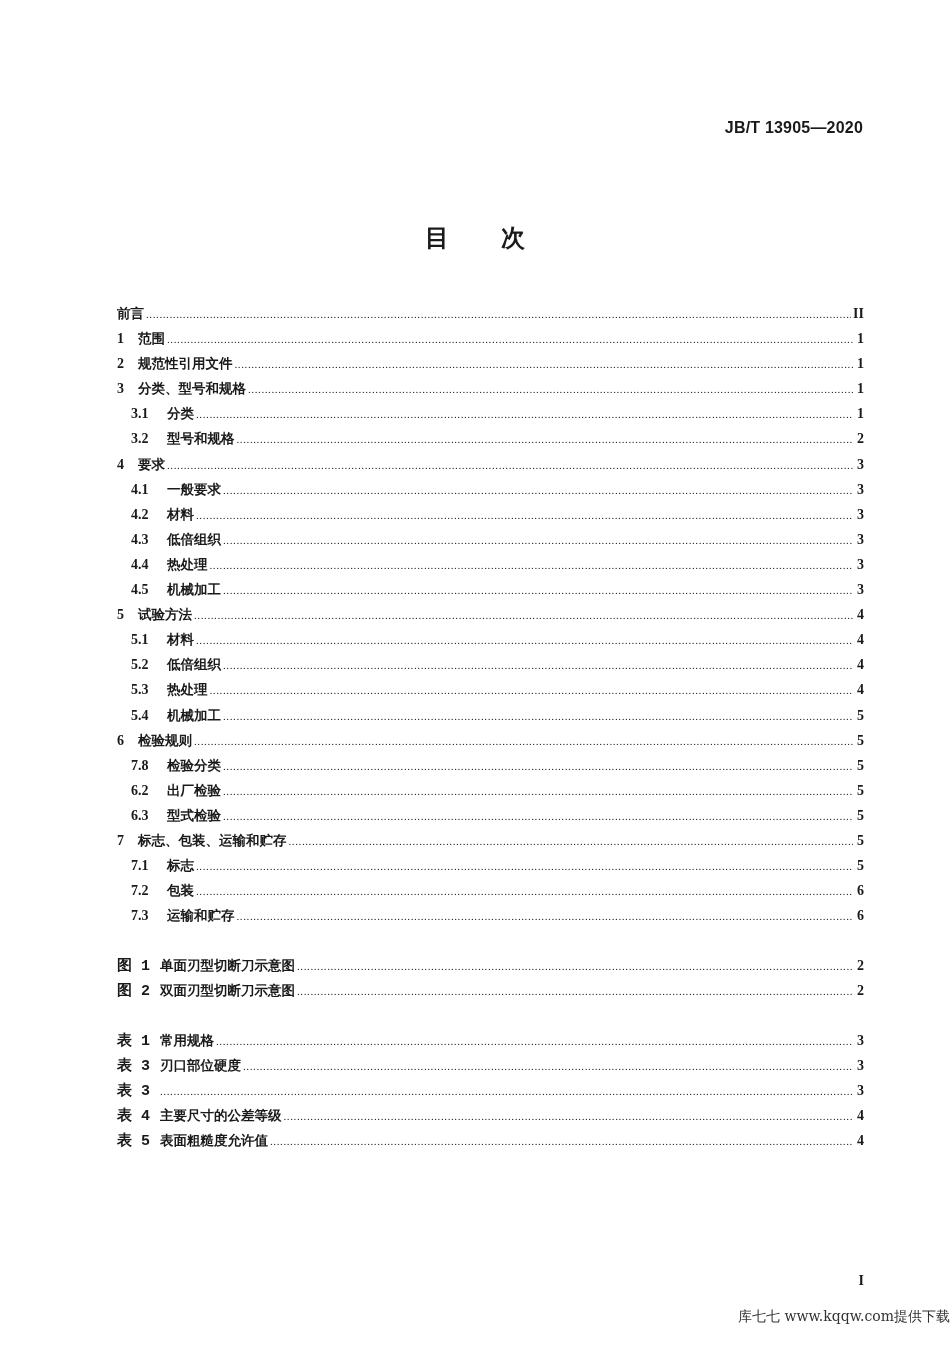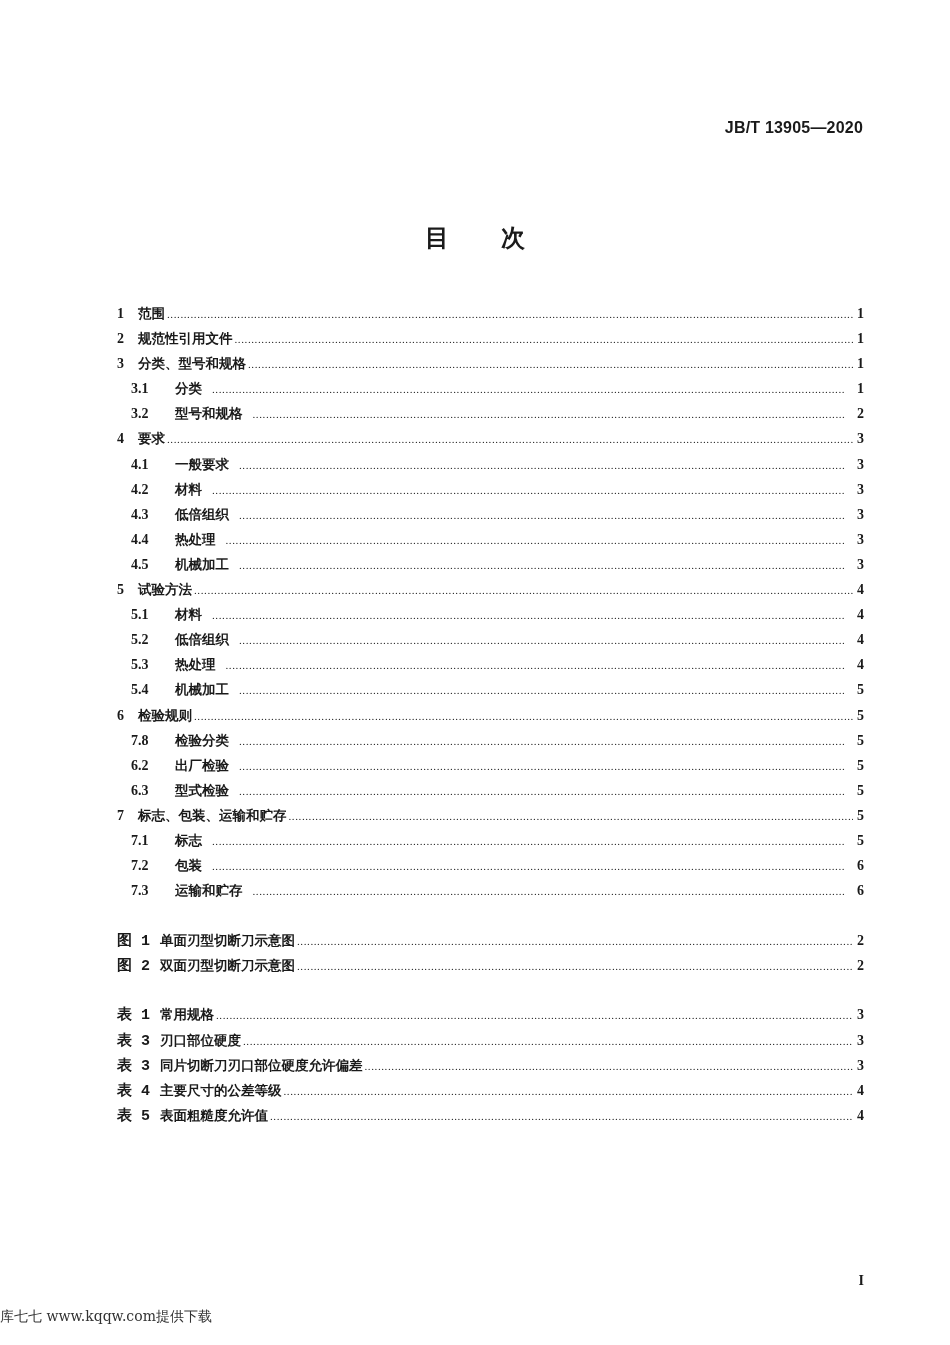--- a/index.html
+++ b/index.html
@@ -8,39 +8,45 @@
     .page-title { position: absolute; top: 222px; left: 0; width: 100%; text-align: center; font-family: Liberation Mono, monospace; font-weight: bold; font-size: 24px; }
     .page-title .gap { display: inline-block; width: 52px; }
     .toc { position: absolute; left: 117px; width: 747px; top: 301px; }
     .row { display: flex; align-items: baseline; height: 25.1px; font-size: 14px; line-height: 25px; }
     .row .num { font-family: "Liberation Serif", serif; font-weight: bold; white-space: nowrap; }
     .row .label { font-family: "DejaVu Sans", sans-serif; font-weight: bold; font-size: 13.5px; white-space: nowrap; padding-right: 2px; }
     .row .dots { flex: 1; overflow: hidden; white-space: nowrap; font-family: "Liberation Serif", serif; font-size: 11px; letter-spacing: 0.6px; color: #222; }
     .row .dots::after { content: "............................................................................................................................................................................................................................................................................................................"; }
     .row .page { font-family: "Liberation Serif", serif; font-weight: bold; font-size: 14px; padding-left: 2px; min-width: 9px; text-align: right; }
     .lvl1 .num { width: 21px; }
-    .lvl2 { padding-left: 14px; gap: 8px; }
+    .lvl2 { padding-left: 14px; }
     .lvl2 .num { width: 36px; }
     .lvl0 .num { width: 0; }
     .fig .num, .tab .num { width: 43px; font-family: Liberation Mono, monospace; font-size: 15px; }
     .spacer { height: 24.5px; }
     .page-roman { position: absolute; top: 1273px; right: 86px; font-family: "Liberation Serif", serif; font-weight: bold; font-size: 14px; }
-    .footer-note { position: absolute; top: 1308px; left: 0; width: 100%; text-align: left; font-family: "DejaVu Serif", serif; font-size: 14px; color: #333; }
+    .footer-note { position: absolute; top: 1308px; left: 0; width: 100%; text-align: right; font-family: "DejaVu Serif", serif; font-size: 14px; color: #333; }
   </style>
 </head>
 <body>
 
 <div class="std-code">JB/T 13905—2020</div>
 
 <div class="page-title">
   <span>目</span><span class="gap"></span><span>次</span>
 </div>
 
 <div class="toc">
 
+  <div class="row lvl0">
+      <span class="num"></span>
+      <span class="label">前言</span>
+      <span class="dots"></span>
+      <span class="page">II</span>
+    </div>
   <div class="row lvl1">
       <span class="num">1</span>
       <span class="label">范围</span>
       <span class="dots"></span>
       <span class="page">1</span>
     </div>
   <div class="row lvl1">
       <span class="num">2</span>
       <span class="label">规范性引用文件</span>
       <span class="dots"></span>
@@ -203,21 +209,20 @@
       <span class="page">3</span>
     </div>
   <div class="row tab">
       <span class="num">表 3</span>
       <span class="label">刃口部位硬度</span>
       <span class="dots"></span>
       <span class="page">3</span>
     </div>
   <div class="row tab">
       <span class="num">表 3</span>
-      <span class="label">同片切断刀刃口部位硬度允许偏差</span>
       <span class="dots"></span>
       <span class="page">3</span>
     </div>
   <div class="row tab">
       <span class="num">表 4</span>
       <span class="label">主要尺寸的公差等级</span>
       <span class="dots"></span>
       <span class="page">4</span>
     </div>
   <div class="row tab">

